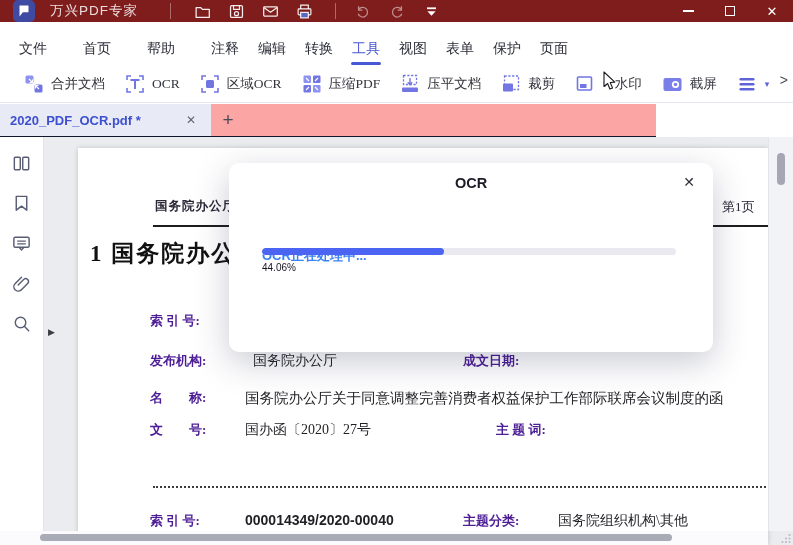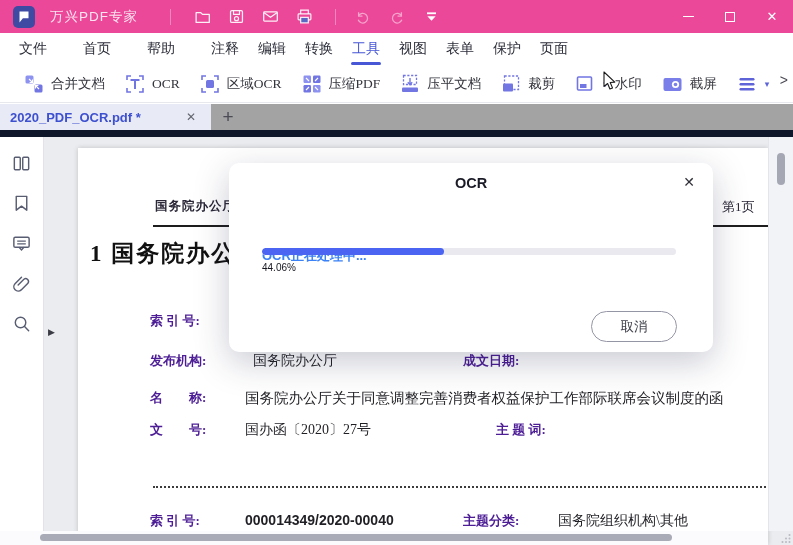--- a/index.html
+++ b/index.html
@@ -1,22 +1,22 @@
 <!DOCTYPE html>
 <html><head>
 <meta charset="utf-8">
 <style>
   * { margin:0; padding:0; box-sizing:border-box; }
   html,body { width:793px; height:545px; overflow:hidden; }
   body { font-family:"Liberation Sans", sans-serif; }
   .app { position:relative; width:793px; height:545px; background:#fff; overflow:hidden; }
 
   
-  .titlebar { position:absolute; left:0; top:0; width:793px; height:33px;
-    background:#ec4899; display:flex; align-items:center; }
+  .titlebar { position:absolute; left:0; top:0; width:793px; height:22px;
+    background:#7f1d1d; display:flex; align-items:center; }
   .logo { width:22px; height:22px; margin-left:13px; flex:0 0 auto; }
   .app-title { color:rgba(255,255,255,.85); font-size:13.5px; margin-left:15px; letter-spacing:1px; }
   .tb-sep { width:1px; height:16px; background:rgba(255,255,255,.35); margin:0 14px 0 32px; }
   .tb-sep2 { width:1px; height:16px; background:rgba(255,255,255,.35); margin:0 10px 0 14px; }
   .qbtn { width:34px; height:33px; display:flex; align-items:center; justify-content:center;
     background:transparent; border:none; cursor:default; }
   .qbtn svg { display:block; }
   .dim { opacity:.5; }
   .tb-spacer { flex:1; }
   .win-btn { width:42px; height:33px; display:flex; align-items:center; justify-content:center;
@@ -43,22 +43,22 @@
     gap:20px; overflow:hidden; white-space:nowrap; }
   .tb-item { display:flex; align-items:center; gap:7px; background:none; border:none;
     font-family:Liberation Serif, serif; flex:0 0 auto; }
   .tb-item svg { display:block; }
   .tb-label { font-size:13.5px; color:#33343c; }
   .tb-caret { font-size:9px; color:#5e63d8; margin-left:1px; }
   .toolbar-chevron { position:absolute; right:2px; top:72px; font-size:14px; color:#4a4b55;
     background:#fff; border:none; padding:0 3px; z-index:5; }
 
   
-  .tabbar { position:absolute; left:0; top:104px; width:793px; height:33px; background:#a3a3a3;
-    display:flex; align-items:stretch; border-bottom:7px solid #0f172a; }
+  .tabbar { position:absolute; left:0; top:104px; width:656px; height:33px; background:#fca5a5;
+    display:flex; align-items:stretch; border-bottom:1px solid #0f172a; }
   .tab { width:211px; background:#e8eaf6; display:flex; align-items:center; padding:0 10px;
     border:none; font-family:inherit; }
   .tab-label { font-size:13px; font-weight:bold; color:#3d50cf; flex:1; text-align:left;
     white-space:nowrap; overflow:hidden; }
   .tab-close { background:none; border:none; color:#63656f; font-size:12px; padding:2px 5px; }
   .newtab { width:34px; background:none; border:none; color:#4a4b55; font-size:19px; font-weight:300; }
 
   
   .main { position:absolute; left:0; top:137px; width:793px; height:408px; background:#ebecef; }
   .sidebar { position:absolute; left:0; top:0; width:44px; height:408px; background:#fff;
@@ -364,20 +364,19 @@
   </div>
 
   <div class="dialog">
     <div class="dlg-title">OCR</div>
     <button class="dlg-close"><span>✕</span></button>
     <div class="dlg-status">OCR正在处理中...</div>
     <div class="dlg-track">
       <div class="dlg-fill" style="width: 44.06%;"></div>
     </div>
     <div class="dlg-percent">44.06%</div>
-    <button class="dlg-cancel">取消</button>
   </div>
 
   <svg class="cursor" width="16" height="20" viewBox="0 0 16 20">
     <path d="M2 1l0 14.5 3.6-3 2.3 5.5 2.6-1.1-2.3-5.4 4.6-.4z" fill="#fff" stroke="#1a1a1a" stroke-width="1.1" stroke-linejoin="round"></path>
   </svg>
 
 </div>
 
 </body></html>

